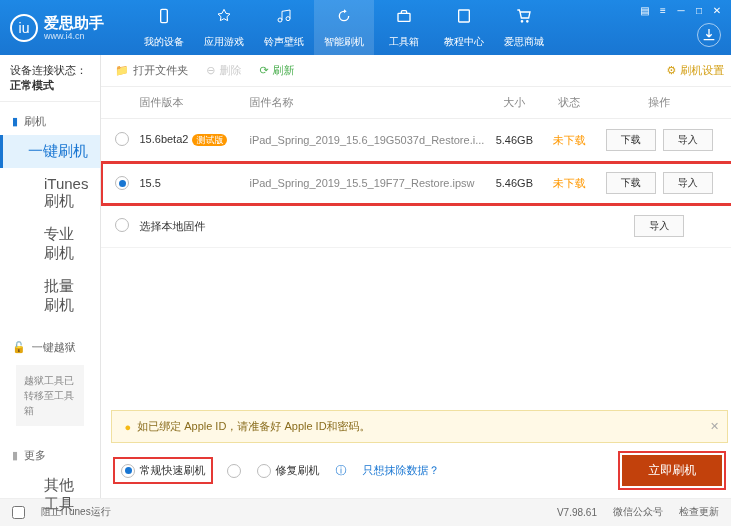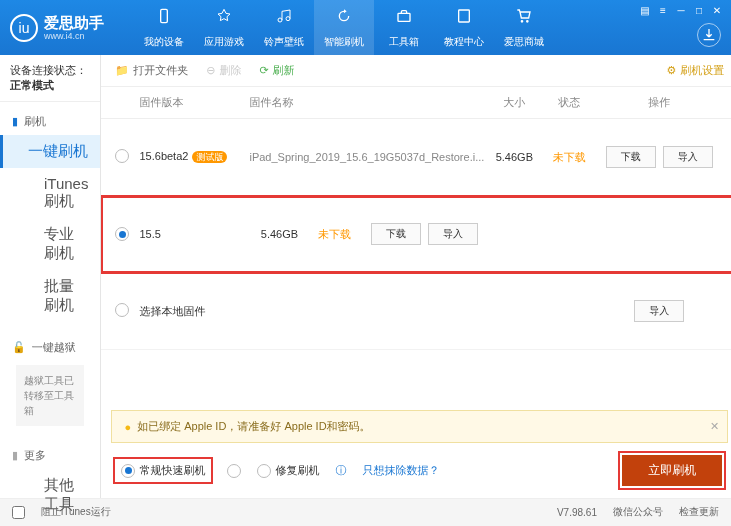--- a/index.html
+++ b/index.html
@@ -38,21 +38,21 @@
 .col-name{flex:1}
 .col-size{width:60px;text-align:center}
 .col-status{width:50px;text-align:center}
 .col-ops{width:130px;text-align:center}
 .row{display:flex;align-items:center;padding:10px 14px;font-size:11px;border-bottom:1px solid #f2f2f2}
 .row.hl{outline:3px solid #e53935;outline-offset:-2px}
 .radio{width:14px;height:14px;border:1px solid #bbb;border-radius:50%;display:inline-flex;align-items:center;justify-content:center}
 .radio.on::after{content:"";width:7px;height:7px;background:#1976d2;border-radius:50%}
 .tag{background:#ff9800;color:#fff;font-size:9px;padding:1px 4px;border-radius:6px;margin-left:4px}
 .status-txt{color:#ff9800}
-.mini-btn{display:inline-block;border:1px solid #ccc;padding:3px 14px;font-size:10px;margin:17px 2px;cursor:pointer;background:#fafafa}
+.mini-btn{display:inline-block;border:1px solid #ccc;padding:3px 14px;font-size:10px;margin:0 2px;cursor:pointer;background:#fafafa}
 .alert{background:#fff9e6;border:1px solid #f0e0a0;padding:8px 12px;font-size:11px;color:#8a6d1e;display:flex;align-items:center;gap:6px;position:relative;margin:6px 10px 0}
 .alert-close{position:absolute;right:8px;cursor:pointer;color:#aaa}
 .options{display:flex;align-items:center;padding:10px 14px;gap:16px;font-size:11px}
 .opt{display:flex;align-items:center;gap:4px;cursor:pointer}
 .opt.hl{outline:2px solid #e53935;padding:4px 6px;outline-offset:0}
 .link{color:#1976d2;cursor:pointer}
 .primary-btn{background:#c2410c;color:#fff;padding:7px 26px;font-size:12px;cursor:pointer}
 .primary-wrap{outline:2px solid #e53935;padding:2px}
 .footer{display:flex;align-items:center;padding:6px 12px;font-size:10px;color:#666;border-top:1px solid #eee;gap:16px}
 .footer-spacer{flex:1}
@@ -223,20 +223,21 @@
         <div class="col-status status-txt">未下载</div>
         <div class="col-ops">
           <span class="mini-btn">下载</span>
           <span class="mini-btn">导入</span>
         </div>
       </div>
 
       <div class="row hl">
         <div class="col-radio"><span class="radio on"></span></div>
         <div class="col-ver"><span>15.5</span></div>
+        <div class="col-name" style="color:#888">iPad_Spring_2019_15.5_19F77_Restore.ipsw</div>
         <div class="col-size">5.46GB</div>
         <div class="col-status status-txt">未下载</div>
         <div class="col-ops">
           <span class="mini-btn">下载</span>
           <span class="mini-btn">导入</span>
         </div>
       </div>
 
       <div class="row">
         <div class="col-radio"><span class="radio"></span></div>

